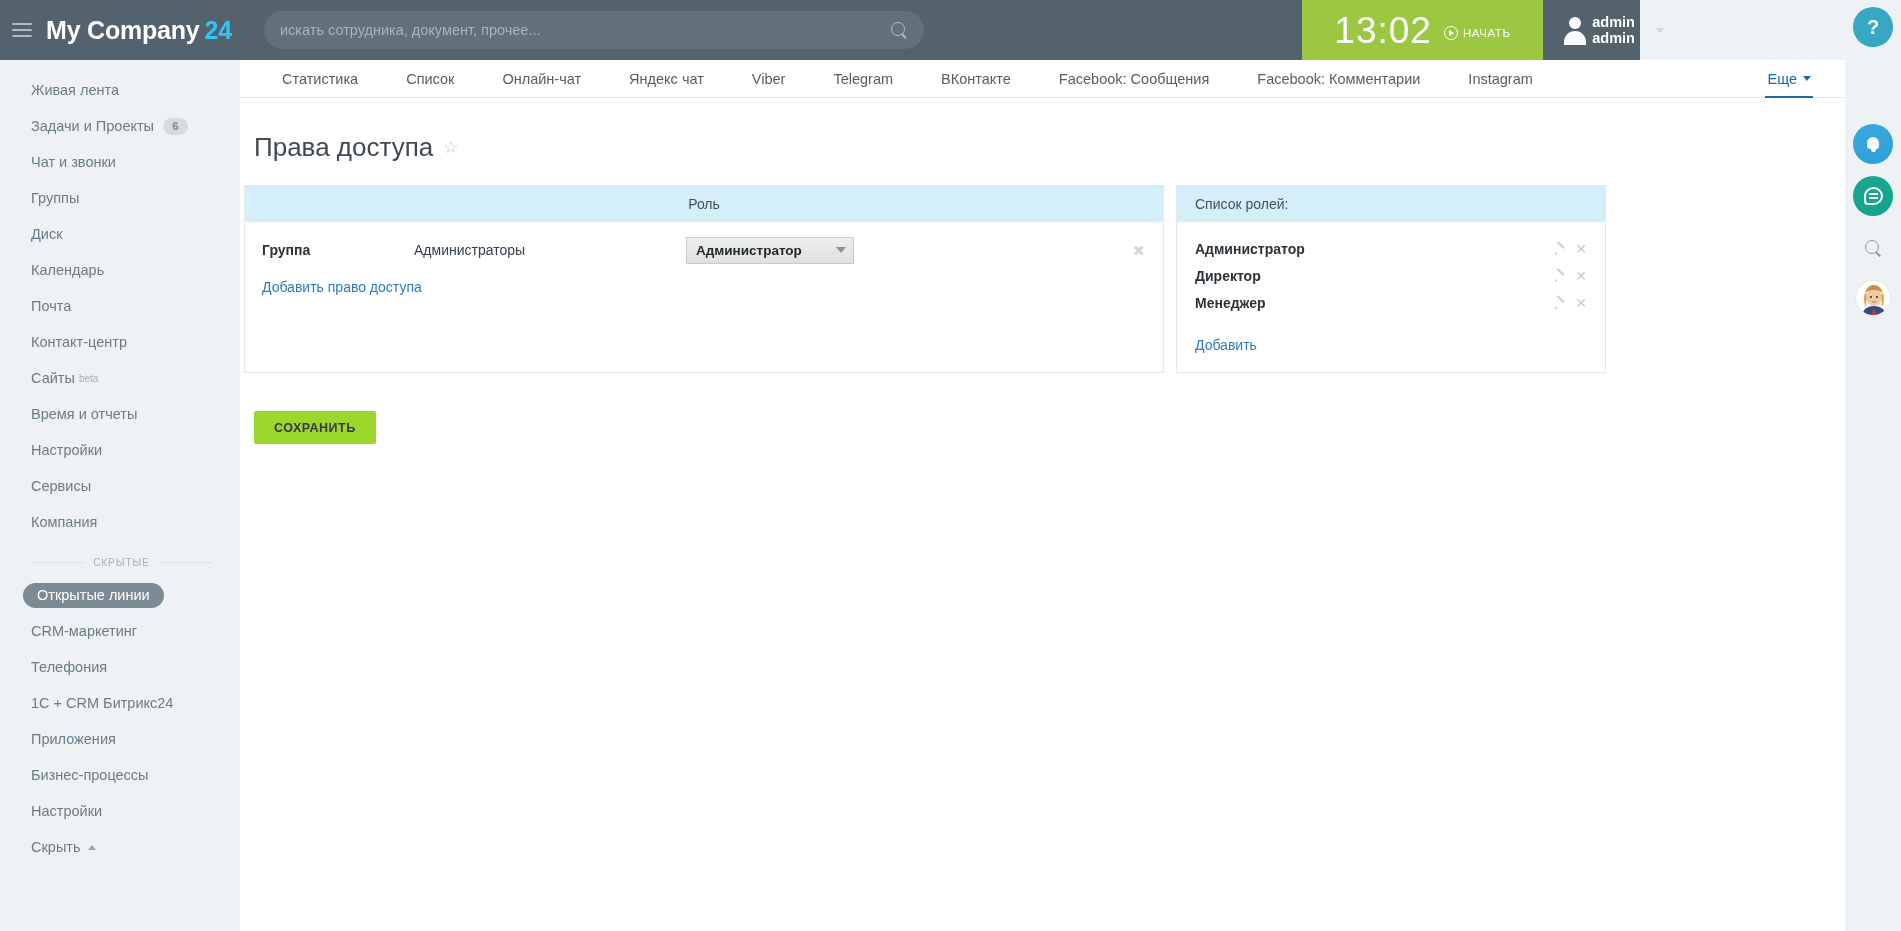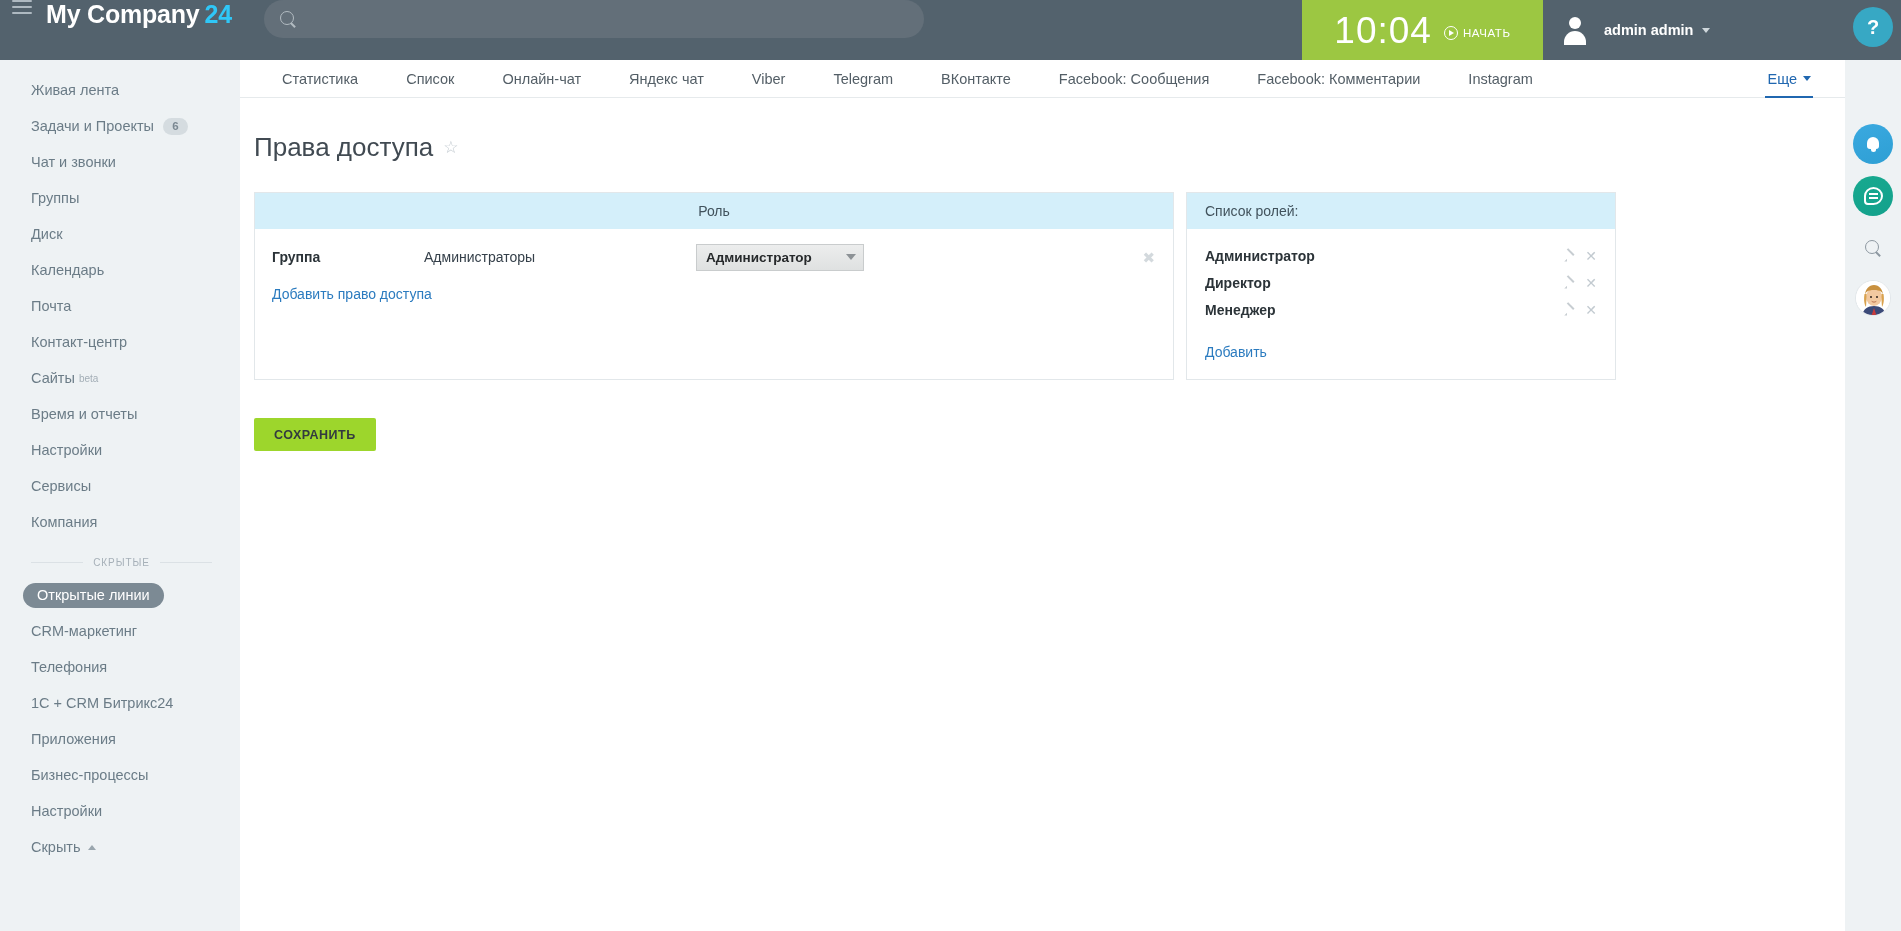--- a/index.html
+++ b/index.html
@@ -6,23 +6,23 @@
   html, body {
     width: 1901px; height: 931px;
     font-family: "Liberation Sans", sans-serif;
     background: #eef2f4;
     overflow: hidden;
   }
 
   
   .topbar {
     position: absolute; top: 0; left: 0;
-    width: 1901px; height: 60px;
+    width: 1640px; height: 60px;
     background: #53626d;
-    display: flex; align-items: flex-start;
+    display: flex; align-items: center;
     z-index: 40;
   }
   .hamburger {
     width: 20px; height: 14px;
     margin-left: 12px; margin-right: 14px;
     display: flex; flex-direction: column; justify-content: space-between;
     cursor: pointer;
   }
   .hamburger span { display: block; height: 2px; background: #aeb9c1; border-radius: 1px; }
 
@@ -337,25 +337,26 @@
   <div class="hamburger">
     <span></span>
       <span></span>
       <span></span>
   </div>
   <div class="brand">
     <span>My Company</span><span class="b24">24</span>
   </div>
 
   <div class="searchwrap">
+    <input type="text" placeholder="искать сотрудника, документ, прочее..." style="">
     <div class="search-ico"></div>
   </div>
 
   <div class="clockbox">
-    <div class="clock-time">10:04</div>
+    <div class="clock-time">13:02</div>
     <div class="clock-start">
       <div class="play-ico"></div>
       <div class="clock-start-label">НАЧАТЬ</div>
     </div>
   </div>
 
   <div class="userbox">
     <div class="user-avatar"></div>
     <div class="user-name">admin admin</div>
     <div class="caret-down"></div>
@@ -522,21 +523,21 @@
   <div style="position:absolute; left:0; top:46px; width:1605px;">
     <div style="padding: 26px 0px 0px 14px; display: flex; align-items: center; gap: 10px; margin-left: 0px;">
       <div style="margin-left:0; padding-left:0; display:flex; align-items:center; gap:10px; width:100%; box-sizing:border-box; padding-left:0;">
         <div style="width:100%; display:flex; align-items:center; gap:10px; padding-left:0;">
           <h1 class="page-title" style="margin-left:0;">Права доступа</h1>
           <span class="star-ico">☆</span>
         </div>
       </div>
     </div>
 
-    <div class="work" style="margin-top: 29px; padding-left: 14px;">
+    <div class="work" style="margin-top: 22px; padding-left: 4px;">
 
       <div class="panel-left">
         <div class="panel-head">Роль</div>
         <div id="perm-rows">
             <div class="perm-row">
               <div class="perm-type">Группа</div>
               <div class="perm-name">Администраторы</div>
               <div class="perm-select">
                 <span>Администратор</span>
                 <span class="sel-caret"></span>

